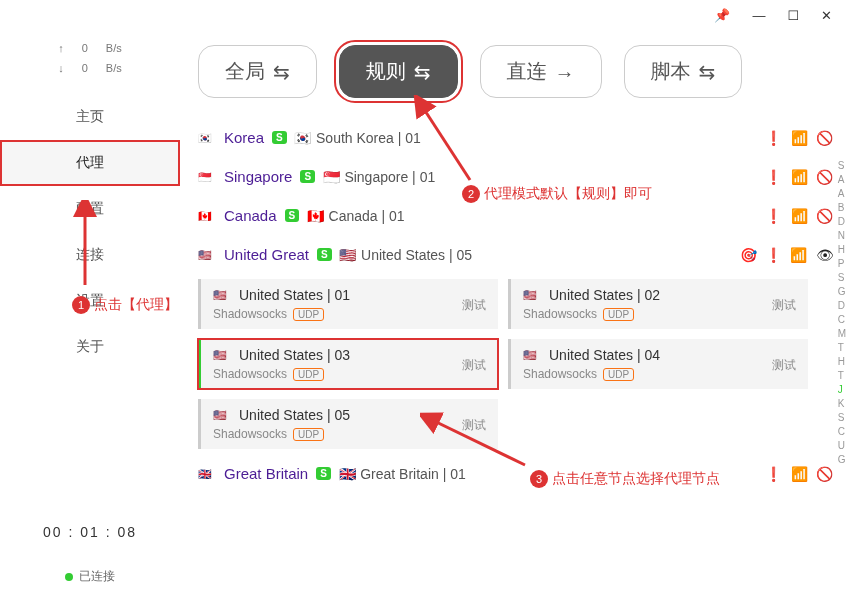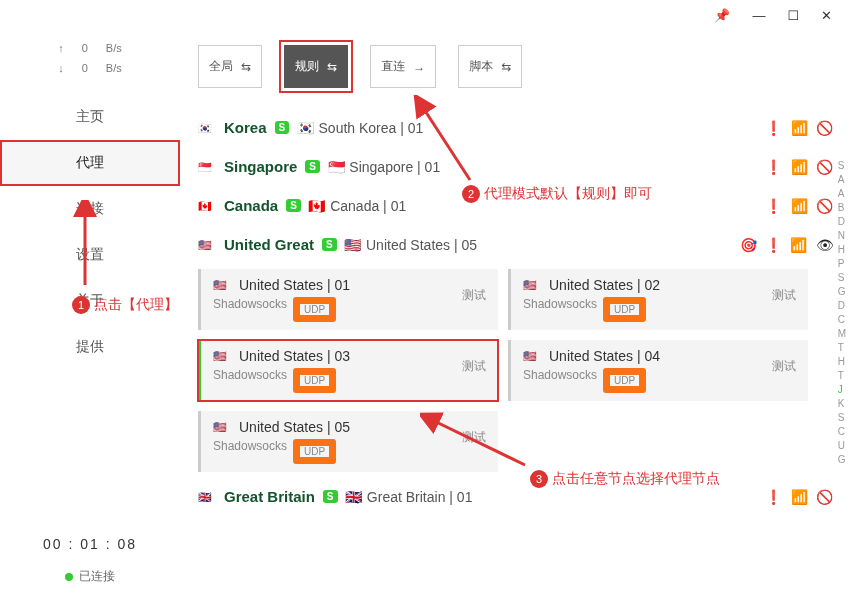--- a/index.html
+++ b/index.html
@@ -8,42 +8,42 @@
 .titlebar span{font-size:13px;color:#333;cursor:pointer}
 .app{display:flex;height:575px}
 .sidebar{width:180px;background:#fff;display:flex;flex-direction:column}
 .speed{padding:8px 0;text-align:center;font-size:11px;color:#777}
 .speed-row{display:flex;justify-content:center;gap:18px;padding:4px 0}
 .nav{margin-top:8px}
 .nav-item{padding:14px 8px;text-align:center;font-size:14px;color:#555;cursor:pointer;position:relative}
 .nav-item.active{background:#f6f6f6;color:#222}
 .nav-item.highlighted{outline:2px solid #d33;outline-offset:-2px}
 .footer{margin-top:auto;padding:20px 0;text-align:center}
-.timer{font-size:14px;color:#333;letter-spacing:2px;margin-bottom:16px}
+.timer{font-size:14px;color:#333;letter-spacing:2px;margin-bottom:28px}
 .status{font-size:12px;color:#666;display:flex;align-items:center;justify-content:center;gap:6px}
 .dot{width:8px;height:8px;border-radius:50%;background:#3c3}
 .main{flex:1;background:#fff;padding:15px 18px;position:relative;overflow:hidden}
 .tabs{display:flex;gap:22px;margin-bottom:25px}
-.tab{padding:12px 10px;border:1px solid #ccc;border-radius:0;font-size:12px;color:#555;background:#fff;cursor:pointer;display:flex;align-items:center;gap:8px}
+.tab{padding:12px 26px;border:1px solid #ccc;border-radius:16px;font-size:20px;color:#555;background:#fff;cursor:pointer;display:flex;align-items:center;gap:8px}
 .tab.active{background:#555;color:#fff;border-color:#555}
 .tab.boxed{outline:2px solid #d33;outline-offset:3px}
 .group{margin-bottom:10px}
 .group-head{display:flex;align-items:center;padding:6px 0;font-size:15px}
 .flag{display:inline-block;width:18px;height:12px;margin-right:8px;font-size:11px;line-height:12px}
-.gname{font-weight:700;color:#14532d;margin-right:8px}
+.gname{font-weight:400;color:#4c1d95;margin-right:8px}
 .sbadge{display:inline-block;background:#3c3;color:#fff;font-size:10px;font-weight:700;padding:1px 4px;border-radius:3px;margin-right:8px}
 .current{font-size:14px;color:#555}
 .icons{margin-left:auto;display:flex;gap:8px;font-size:14px;color:#222}
 .nodes{display:flex;flex-wrap:wrap;gap:10px;margin-top:6px}
 .node{width:300px;background:#f4f4f4;border-left:3px solid #ccc;padding:8px 12px;position:relative;cursor:pointer}
 .node.sel{border-left-color:#3c3}
 .node.boxed{outline:2px solid #d33;outline-offset:-1px}
 .node-title{font-size:14px;color:#333;margin-bottom:4px;display:flex;align-items:center}
-.node-sub{font-size:12px;color:#888;display:flex;gap:6px}
-.udp{border:7px solid #f97316;border-radius:3px;padding:0 4px;font-size:10px;color:#888}
+.node-sub{font-size:12px;color:#888;display:flex;align-items:center;gap:6px}
+.udp{border:1px solid #f97316;border-radius:3px;padding:0 4px;font-size:10px;color:#888}
 .test{position:absolute;right:12px;top:18px;font-size:12px;color:#888}
 .alpha{position:absolute;right:6px;top:130px;display:flex;flex-direction:column;gap:3px;font-size:10px;color:#999}
 .alpha span.hl{color:#3c3}
 .annot{position:absolute;color:#d33;font-size:14px;display:flex;align-items:center;gap:4px;pointer-events:none}
 .badge{display:inline-flex;width:18px;height:18px;background:#d33;color:#fff;border-radius:50%;font-size:11px;align-items:center;justify-content:center}
 svg.arrow{position:absolute;pointer-events:none}
 </style>
 </head>
 <body>
 
@@ -64,24 +64,24 @@
         </div>
       <div class="speed-row">
           <span>↓</span>
           <span>0</span>
           <span>B/s</span>
         </div>
     </div>
     <div class="nav">
       <div class="nav-item">主页</div>
       <div class="nav-item active highlighted">代理</div>
+      <div class="nav-item">配置</div>
       <div class="nav-item">连接</div>
       <div class="nav-item">设置</div>
       <div class="nav-item">关于</div>
-      <div class="nav-item">提供</div>
     </div>
     <div class="footer">
       <div class="timer">00 : 01 : 08</div>
       <div class="status">
           <span class="dot"></span>
           <span>已连接</span>
         </div>
     </div>
   </div>
 

